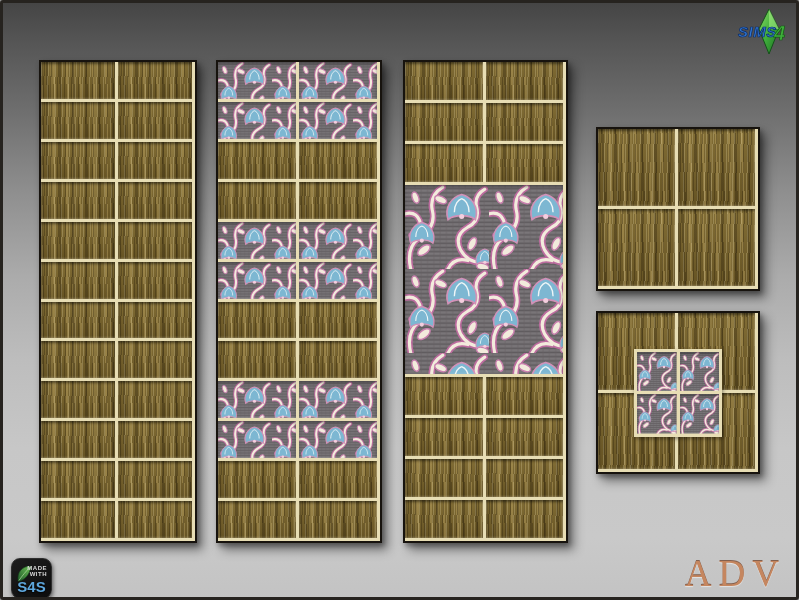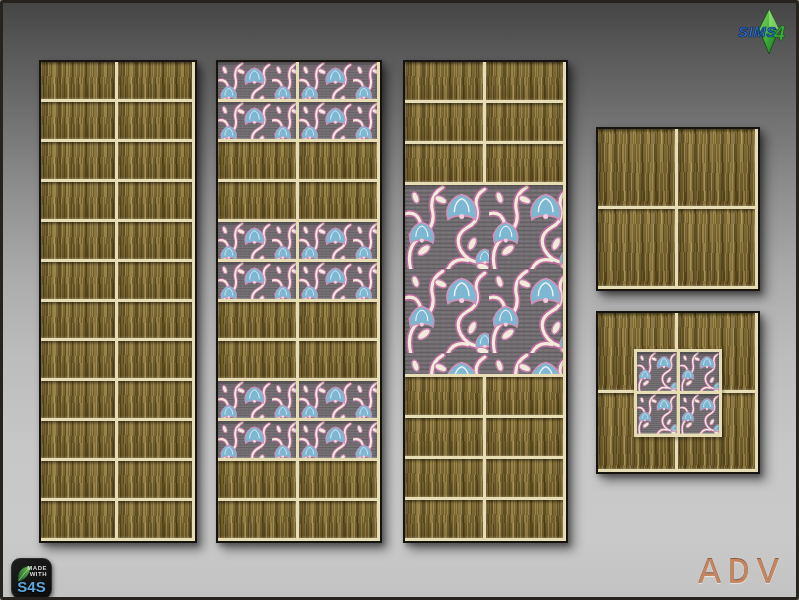--- a/index.html
+++ b/index.html
@@ -59,21 +59,21 @@
     color:#d8d8d8; text-align:right; letter-spacing:0.5px; font-weight:bold;
   }
   .badge .s4s {
     position:absolute; left:0; right:0; bottom:3px; text-align:center;
     font-size:15px; font-weight:bold; color:#5ea7dd; text-shadow:0 1px 2px #000;
   }
 
   
   .watermark {
     position:absolute; right:10px; top:549px;
-    font-family:Liberation Mono, monospace; font-size:37px; letter-spacing:7px;
+    font-family:Liberation Serif, serif; font-size:37px; letter-spacing:7px;
     color:#c5865f; text-shadow:0 -1px 0 rgba(110,62,38,0.75), 0 1px 1px rgba(255,255,255,0.55);
   }
 </style>
 </head>
 <body>
 
 <div class="frame">
 
   <svg width="0" height="0" style="position:absolute" aria-hidden="true">
     <defs>

